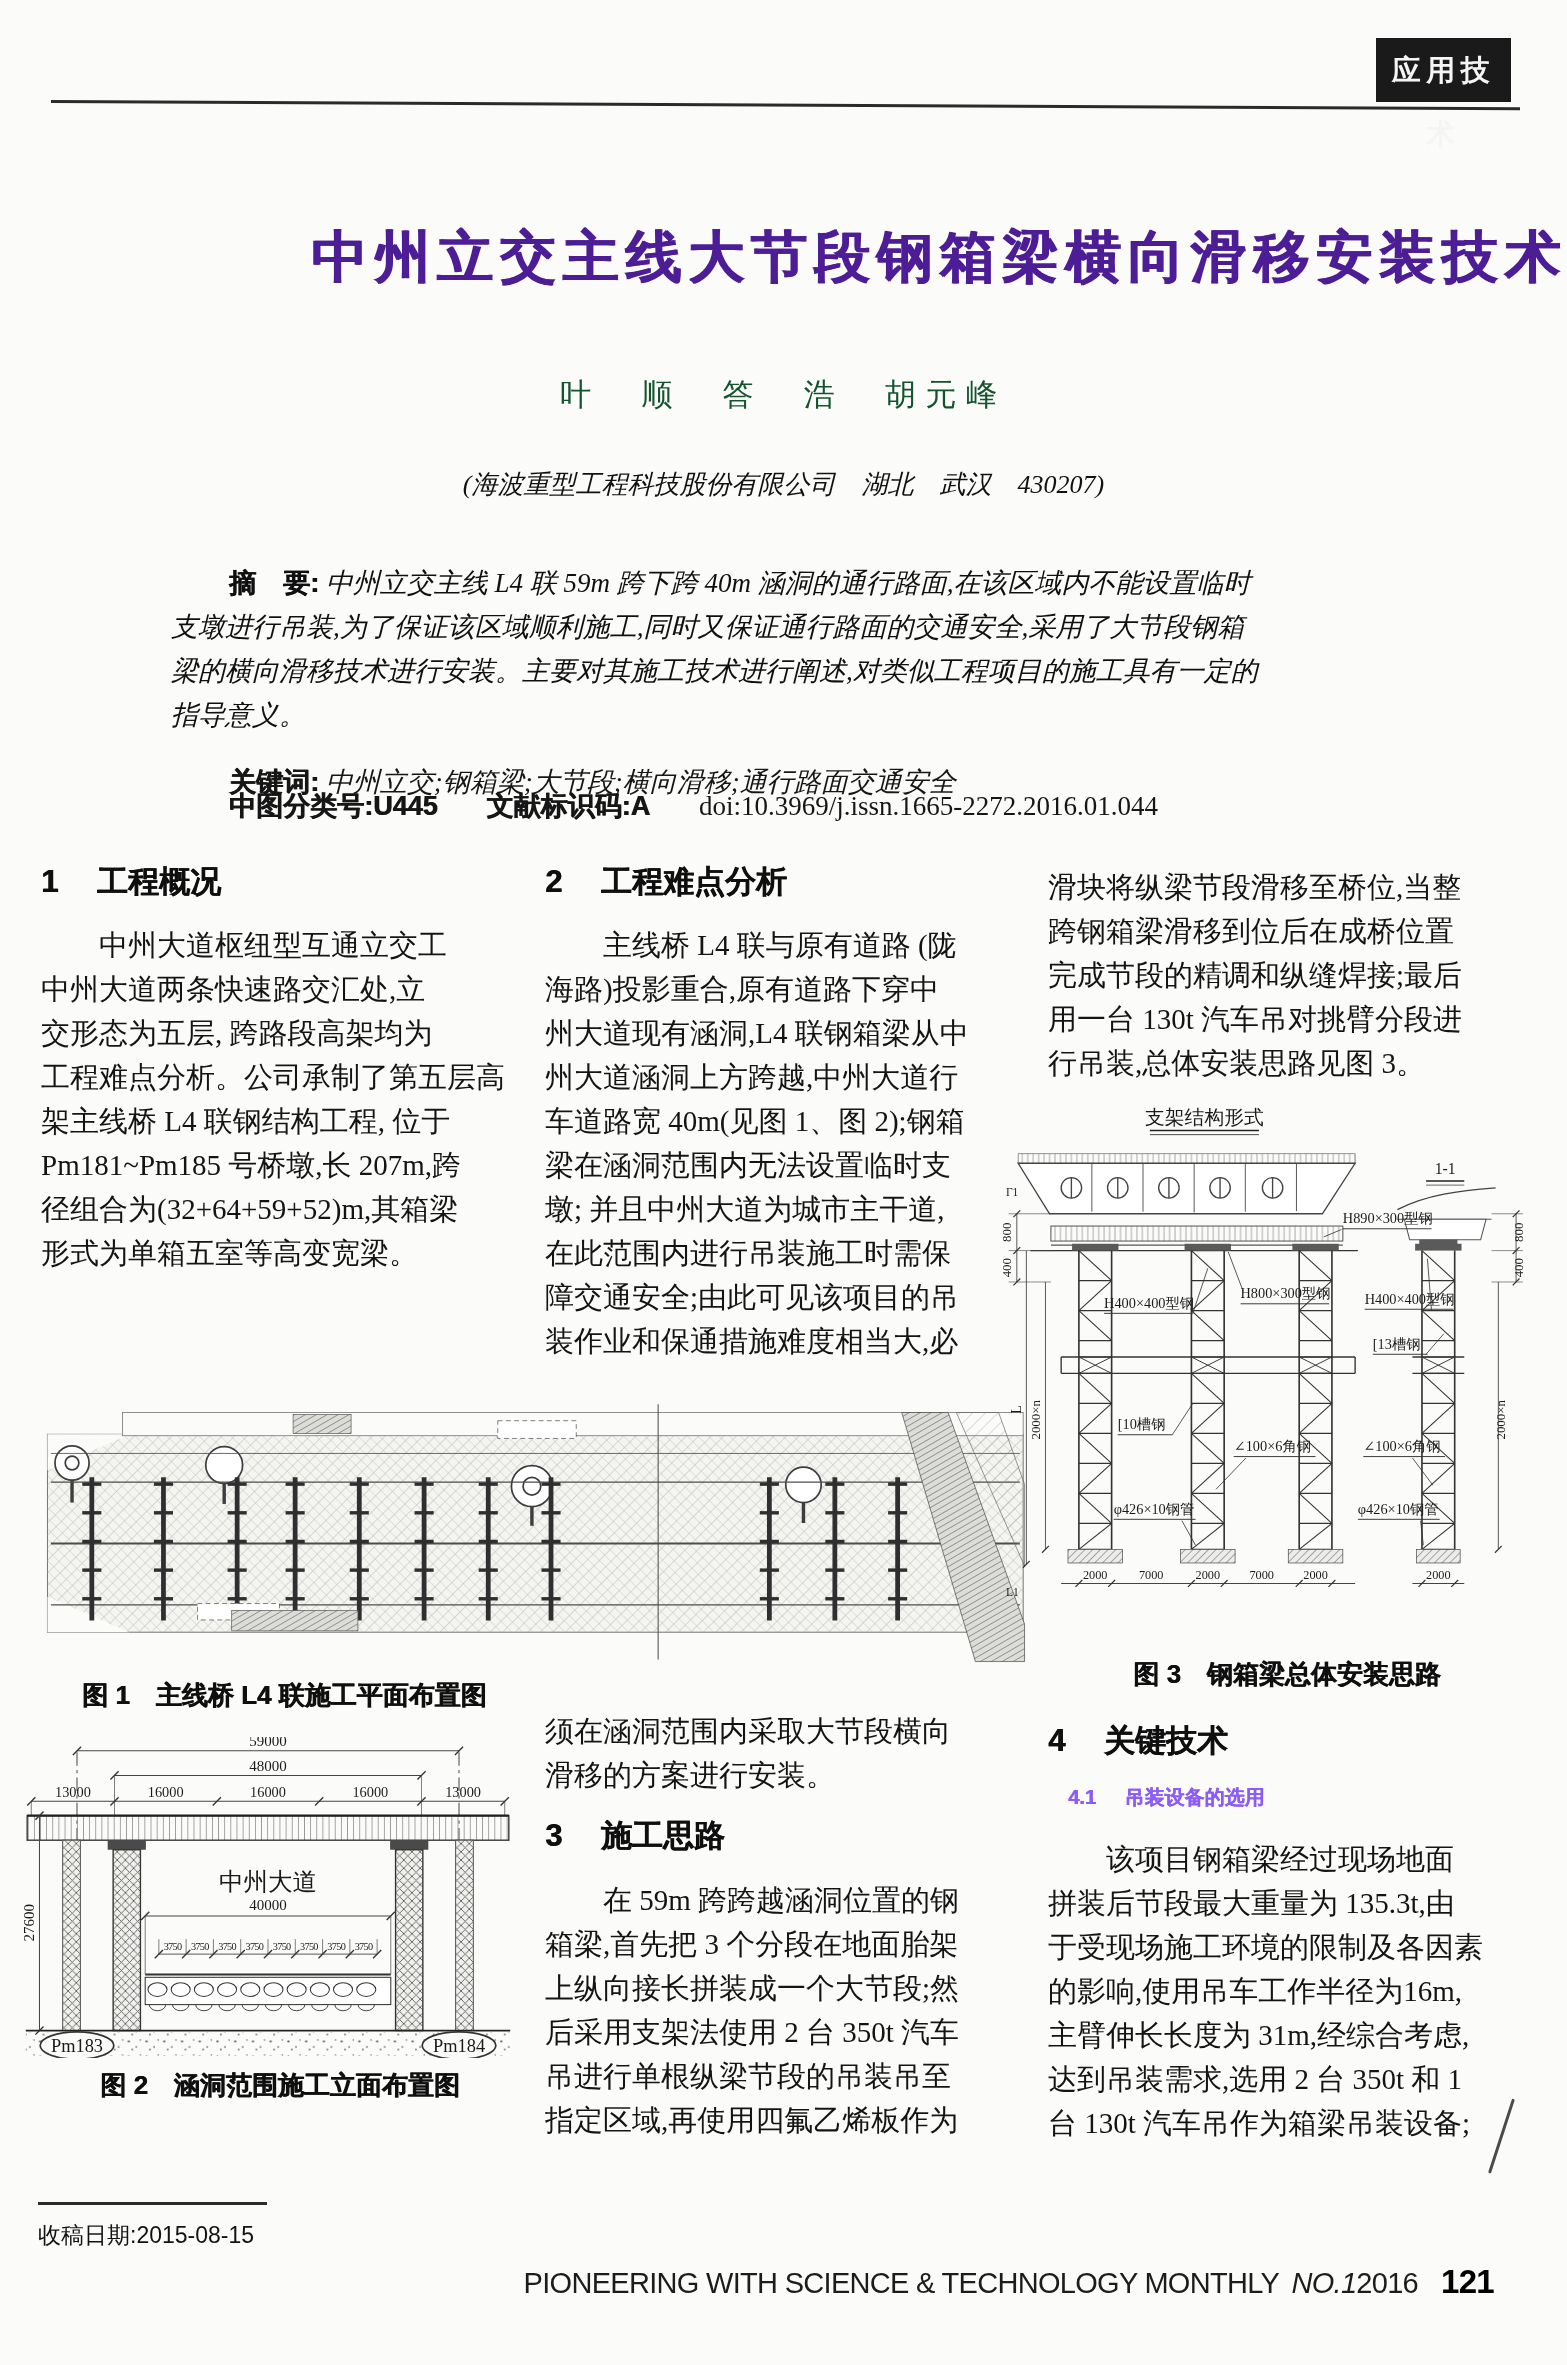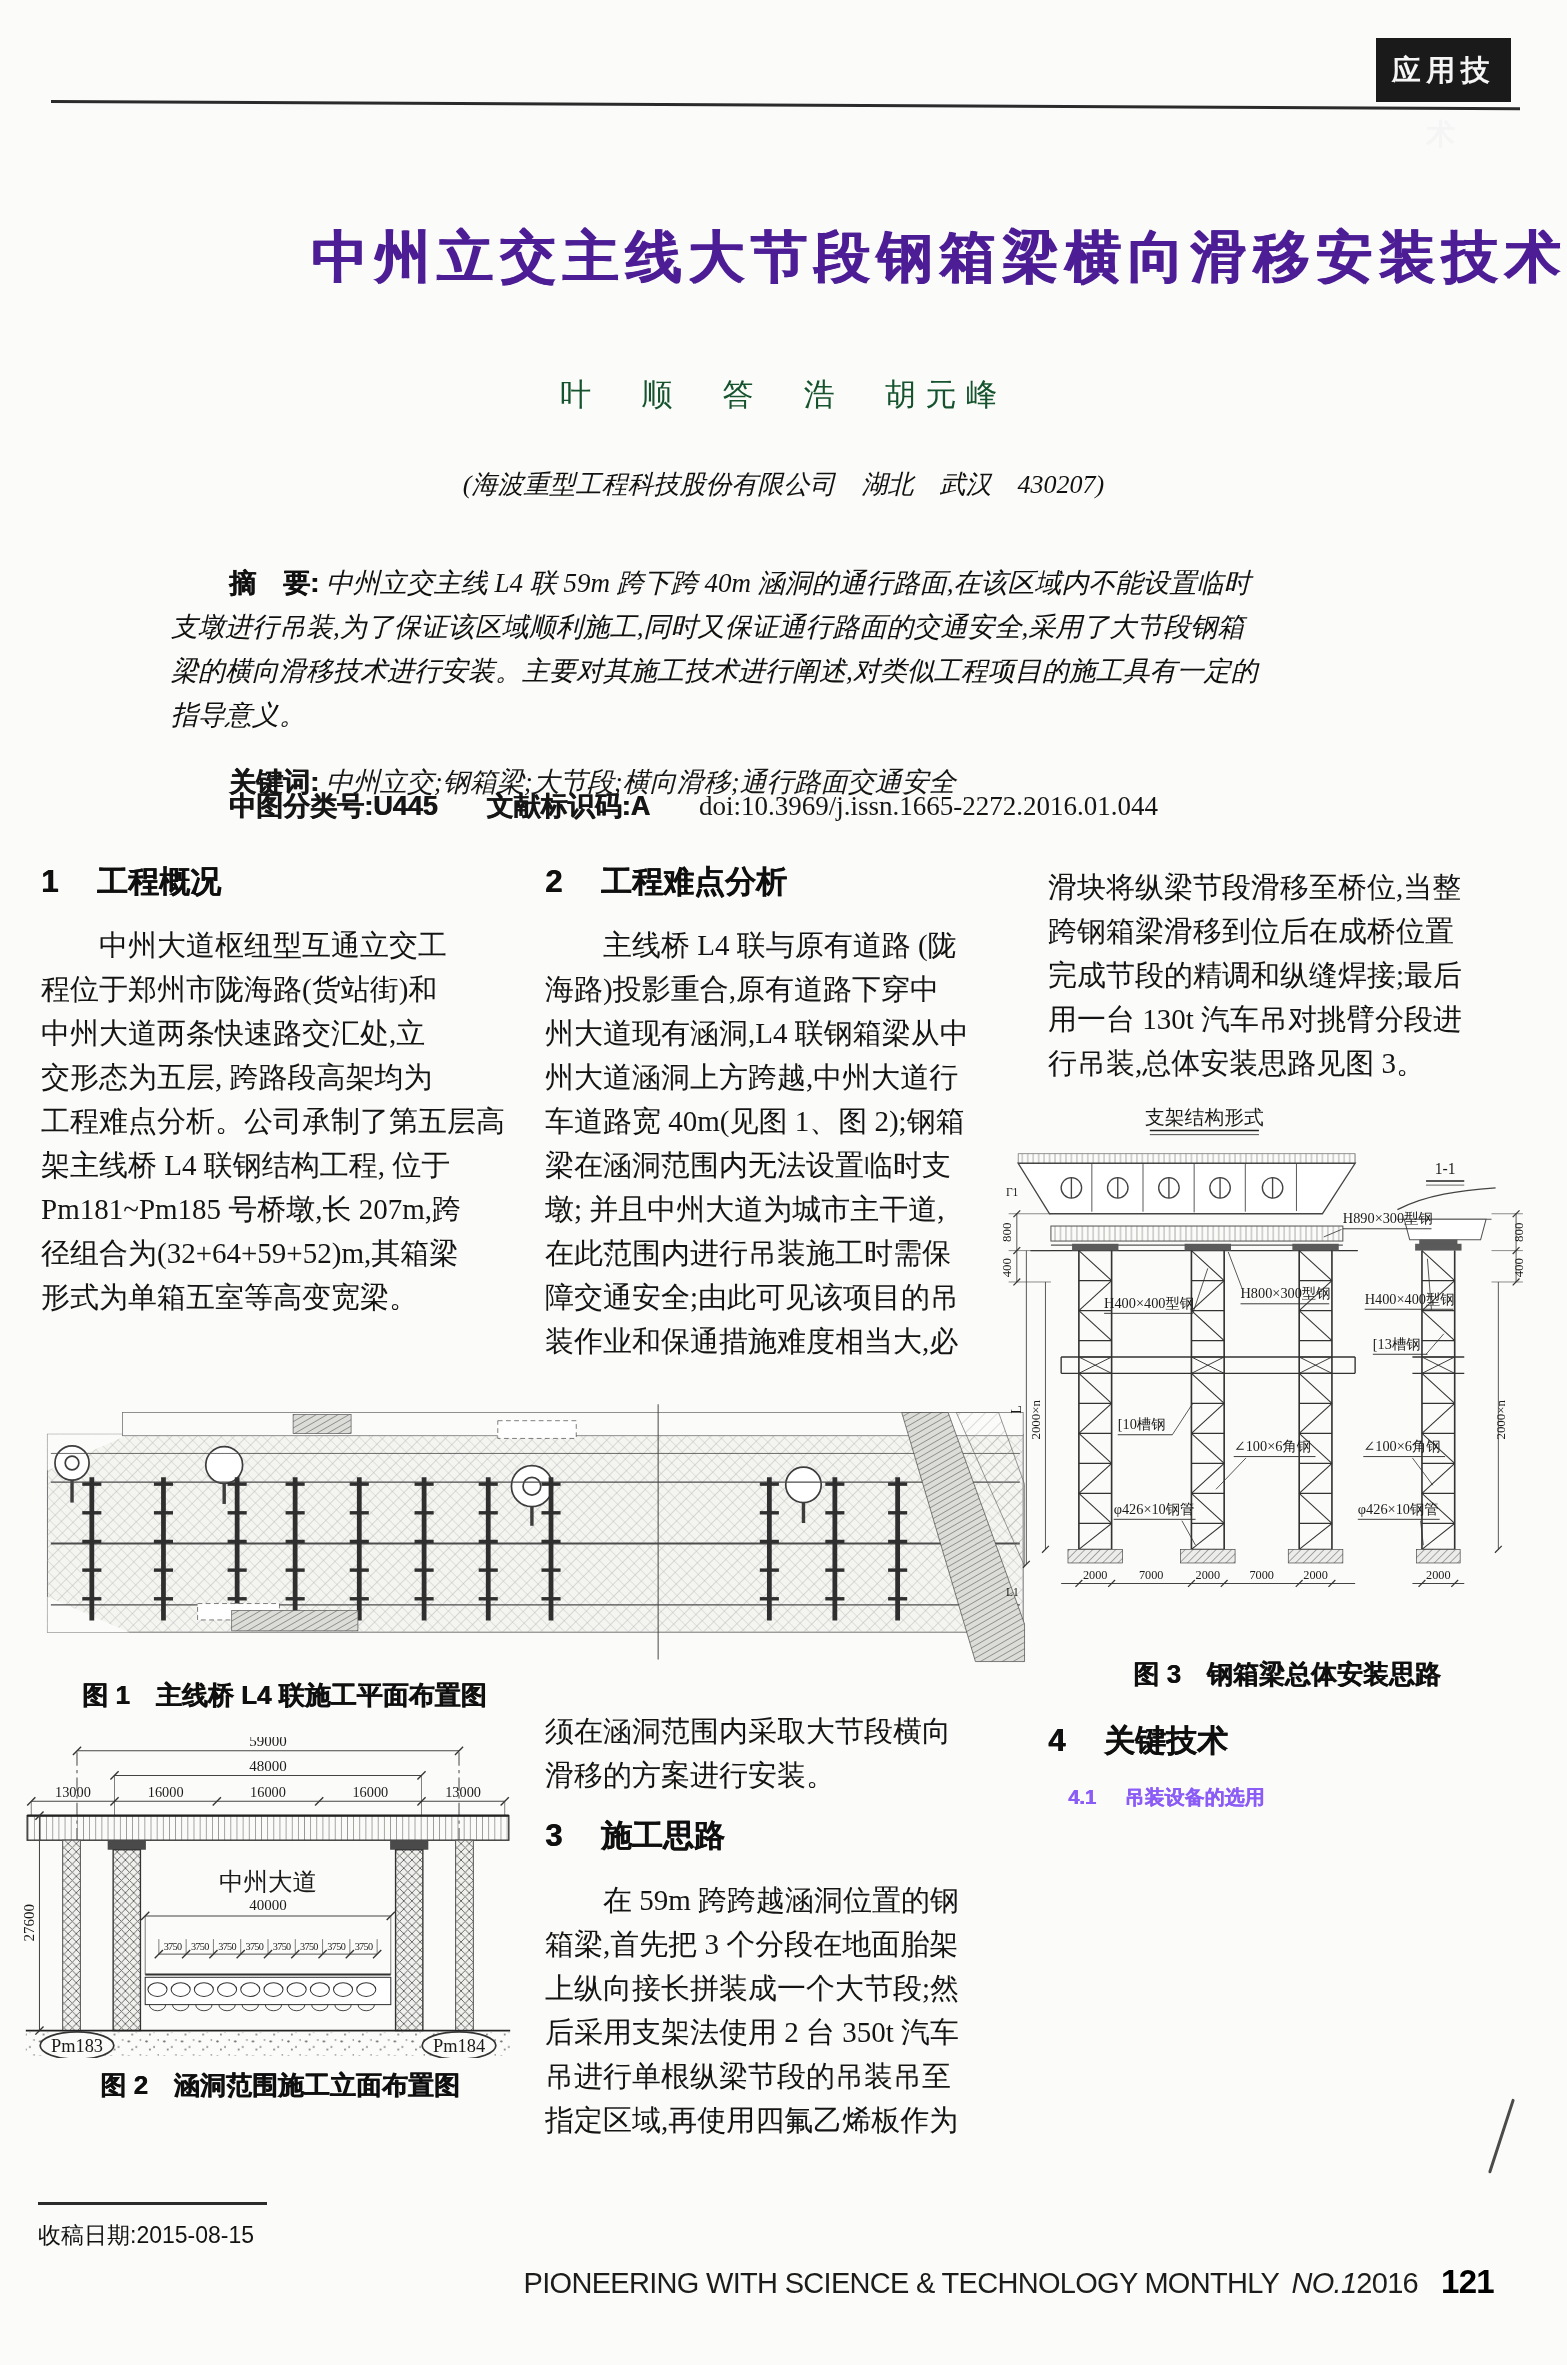--- a/index.html
+++ b/index.html
@@ -70,21 +70,20 @@
     <span class="blabel">文献标识码:A</span>
     <span>doi:10.3969/j.issn.1665-2272.2016.01.044</span>
   </div>
 
   <div class="abs h1" style="left:41px;top:861px;">
     <span class="num">1</span>
     <span>工程概况</span>
   </div>
   <div class="abs collines" style="left:41px;top:923px;width:478px;">
       <div class="bodyline">　　中州大道枢纽型互通立交工</div>
-      <div class="bodyline">程位于郑州市陇海路(货站街)和</div>
       <div class="bodyline">中州大道两条快速路交汇处,立</div>
       <div class="bodyline">交形态为五层, 跨路段高架均为</div>
       <div class="bodyline">工程难点分析。公司承制了第五层高</div>
       <div class="bodyline">架主线桥 L4 联钢结构工程, 位于</div>
       <div class="bodyline">Pm181~Pm185 号桥墩,长 207m,跨</div>
       <div class="bodyline">径组合为(32+64+59+52)m,其箱梁</div>
       <div class="bodyline">形式为单箱五室等高变宽梁。</div>
     </div>
 
   <div class="abs h1" style="left:545px;top:861px;">
@@ -598,20 +597,29 @@
   <div class="abs cap capc" style="left:1048px;top:1657px;">图 3　钢箱梁总体安装思路</div>
 
   <div class="abs h1" style="left:1048px;top:1720px;">
     <span class="num">4</span>
     <span>关键技术</span>
   </div>
   <div class="abs h2" style="left:1048px;top:1784px;">
     <span class="num">4.1</span>
     <span>吊装设备的选用</span>
   </div>
+  <div class="abs collines" style="left:1048px;top:1837px;width:478px;">
+      <div class="bodyline">　　该项目钢箱梁经过现场地面</div>
+      <div class="bodyline">拼装后节段最大重量为 135.3t,由</div>
+      <div class="bodyline">于受现场施工环境的限制及各因素</div>
+      <div class="bodyline">的影响,使用吊车工作半径为16m,</div>
+      <div class="bodyline">主臂伸长长度为 31m,经综合考虑,</div>
+      <div class="bodyline">达到吊装需求,选用 2 台 350t 和 1</div>
+      <div class="bodyline">台 130t 汽车吊作为箱梁吊装设备;</div>
+    </div>
   <div class="abs stray" style="left:1500px;top:2097px;width:2.7px;height:78px;"></div>
 
   <div class="abs rule" style="left:38px;top:2202px;width:229px;height:3.4px;"></div>
   <div class="abs received" style="left:38px;top:2220px;">收稿日期:2015-08-15</div>
   <div class="abs journal" style="left:375px;top:2263px;">
     <span>PIONEERING WITH SCIENCE &amp; TECHNOLOGY MONTHLY</span><span class="issue">NO.1</span><span class="year">2016</span><span class="pageno">121</span>
   </div>
 
 </div>
 

